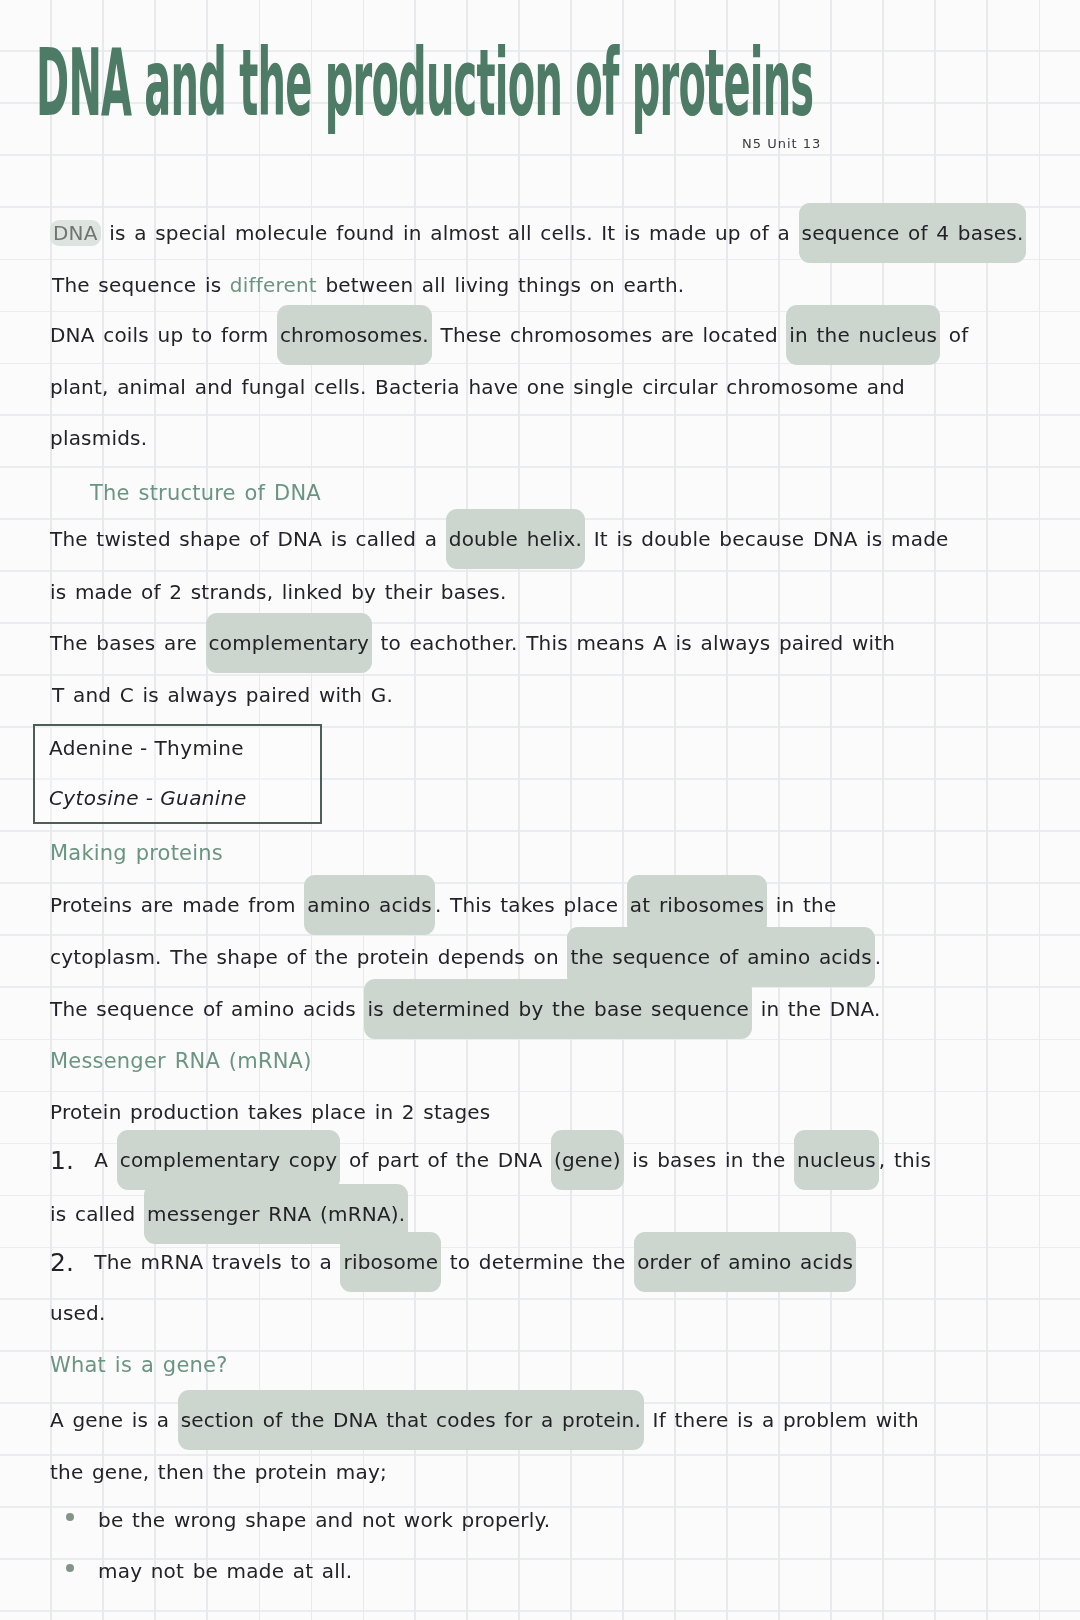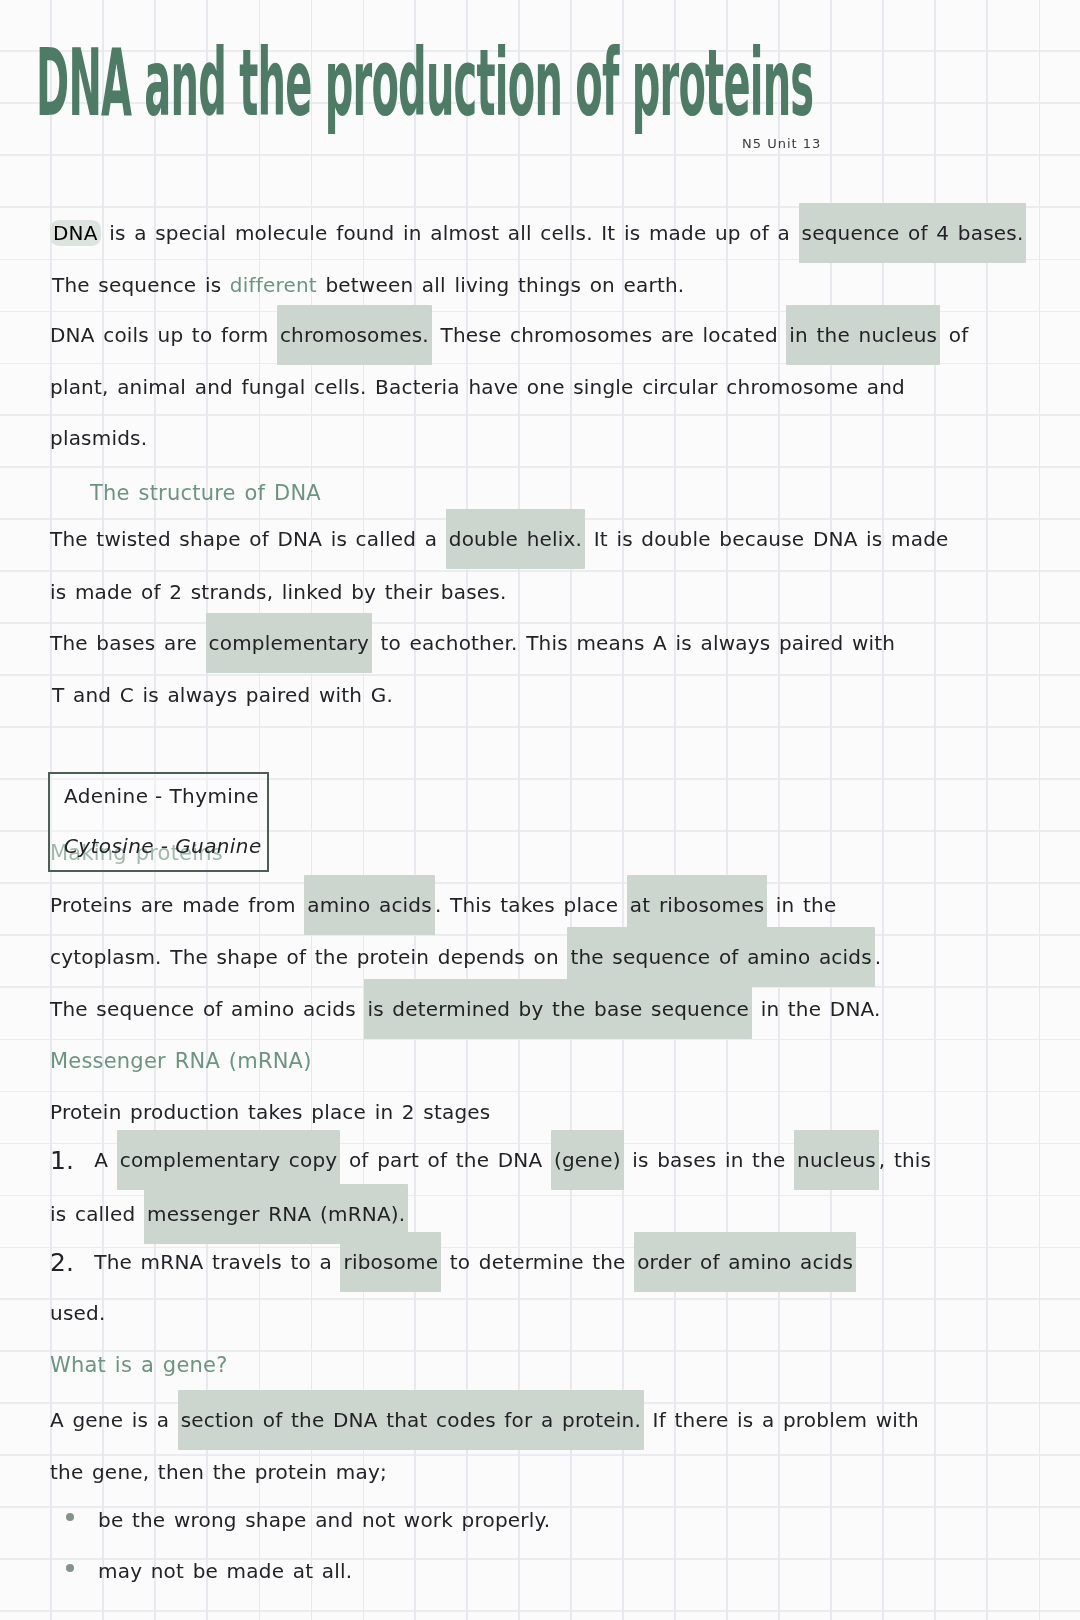--- a/index.html
+++ b/index.html
@@ -39,43 +39,42 @@
     position: absolute;
     white-space: nowrap;
     font-size: 20px;
     line-height: 30px;
     letter-spacing: 0.2px;
     word-spacing: 2px;
   }
   .line.heading { color: #5e8a75; font-size: 21px; }
   .seg-n  { color: #232327; }
   .seg-g  { color: #6b9580; }
-  .seg-hl { color: #232327; background: #ccd6cf; padding: 18px 3px; border-radius: 1px; }
-  .seg-hl-light { color: #000000; background: #dde3df; padding: 1px 3px; border-radius: 9px; }
+  .seg-hl { color: #232327; background: #ccd6cf; padding: 18px 3px; border-radius: 11px; }
+  .seg-hl-light { color: #737373; background: #dde3df; padding: 1px 3px; border-radius: 9px; }
   .num {
     display: inline-block;
     font-size: 25px;
     margin-right: 20px;
     vertical-align: -2px;
   }
   .dot {
     display: inline-block;
     width: 8px; height: 8px;
     border-radius: 50%;
     background: #84948b;
     margin-right: 24px;
     vertical-align: 6px;
   }
   .pairing-box {
     position: absolute;
-    left: 48px; top: 724px;
-    width: 221px; height: 100px;
+    left: 33px; top: 724px;
+    width: 289px; height: 100px;
     border: 2px solid #4d5f55;
     background: rgba(255,255,255,0.35);
-    margin-top: 48px;
   }
   .pairing-box .pair-line {
     position: absolute;
     left: 14px;
     white-space: nowrap;
     font-size: 20px;
     letter-spacing: 0.4px;
   }
   .pair-line.first  { top: 10px; }
   .pair-line.second { top: 60px; font-style: italic; }

